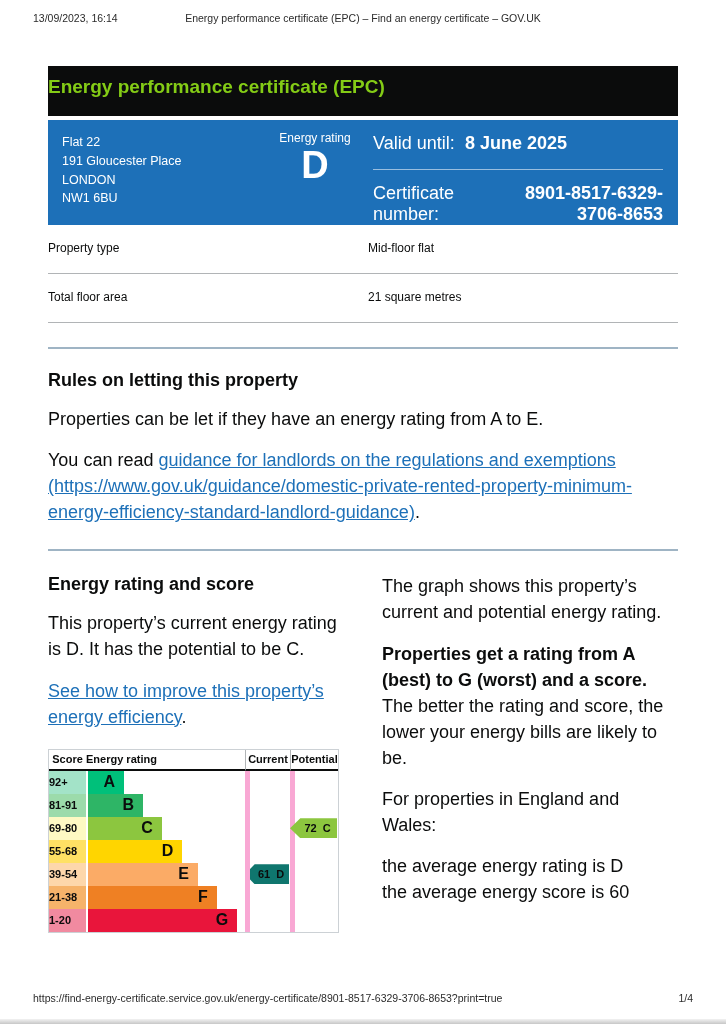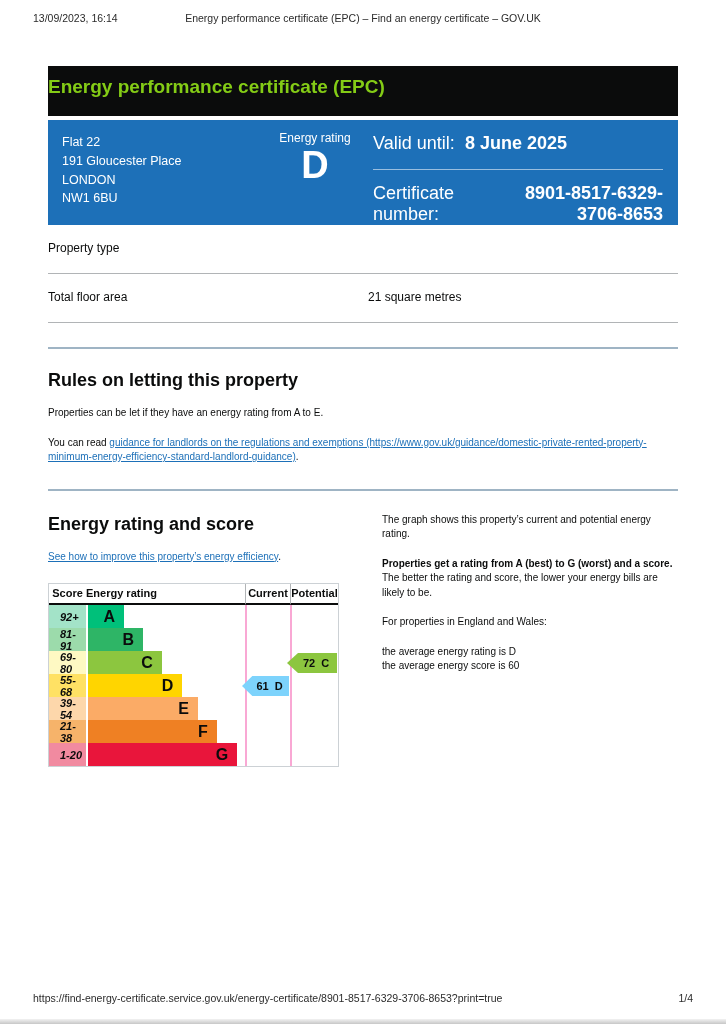--- a/index.html
+++ b/index.html
@@ -36,40 +36,40 @@
   .valid-label { width:92px; flex:none; }
   .bold { font-weight:bold;text-align:right; }
   .panel-rule { border:none; border-top:1px solid rgba(255,255,255,.55); margin:15px 0 13px; }
 
   .prop-row { display:grid; grid-template-columns:320px 1fr; font-size:12px;
     padding:16px 0 18px; border-bottom:1px solid #b1b4b6; }
 
   .section-divider { border:none; border-top:2px solid #9fb4c4; margin:24px 0 0; }
 
   .section-heading { font-size:18px; font-weight:bold; margin:21px 0 0; }
-  p { font-size:10px; line-height:1.45; margin:15px 0 0; }
+  p { font-size:18px; line-height:1.45; margin:15px 0 0; }
   a { color:#1d70b8; text-decoration:underline; }
 
   .two-col { display:flex; gap:32px; margin-top:2px; }
   .col-left { width:302px; flex:none; }
   .col-right { flex:1; padding-top:20px; }
 
   
   .chart { width:291px; margin-top:19px; border:1px solid #ccd1d5; font-size:11px; }
   .chart-row { display:grid; grid-template-columns:37px 1fr 45px 48px; }
   .chart-header .hcell { font-weight:bold; padding:3px 0 4px; border-bottom:2px solid #0b0c0c; }
   .h-score { text-align:center; }
   .h-rating { padding-left:5px; }
   .h-cur, .h-pot { text-align:center; border-left:1px solid #b1b4b6; }
   .band-row { height:23px; }
-  .score-cell { display:flex; align-items:center; padding-left:11px; font-weight:bold;font-style:italic; }
+  .score-cell { display:flex; align-items:center; padding-left:0; font-weight:bold; }
   .bar-cell { padding-left:2px; }
   .bar { height:100%; display:flex; align-items:center; justify-content:flex-end;
     padding-right:9px; font-size:16px; font-weight:bold; }
-  .cur-cell, .pot-cell { position:relative; border-left:2px solid #f9a8d4; }
+  .cur-cell, .pot-cell { position:relative; border-left:5px solid #f9a8d4; }
   .arrow { position:absolute; left:-5px; right:1px; top:50%; transform:translateY(-50%);
     height:20px; clip-path:polygon(0 50%, 22% 0, 100% 0, 100% 100%, 22% 100%);
     display:flex; align-items:center; justify-content:center; gap:6px;
     font-weight:bold; font-size:11px; padding-left:8px; }
 </style>
 </head>
 <body>
 
 <div class="meta-header">
   <span class="meta-date">13/09/2023, 16:14</span>
@@ -101,37 +101,39 @@
       <hr class="panel-rule">
       <div class="valid-row">
         <span>Certificate number:</span>
         <span class="bold">8901-8517-6329-3706-8653</span>
       </div>
     </div>
   </div>
 
   <div class="prop-row">
     <span>Property type</span>
+    <span>Mid-floor flat</span>
   </div>
   <div class="prop-row">
     <span>Total floor area</span>
     <span>21 square metres</span>
   </div>
 
   <hr class="section-divider">
 
   <h2 class="section-heading">Rules on letting this property</h2>
   <p>Properties can be let if they have an energy rating from A to E.</p>
   <p><span>You can read </span><a href="#">guidance for landlords on the regulations and exemptions (https://www.gov.uk/guidance/domestic-private-rented-property-minimum-energy-efficiency-standard-landlord-guidance)</a><span>.</span></p>
 
   <hr class="section-divider">
 
   <div class="two-col">
     <div class="col-left">
       <h2 class="section-heading">Energy rating and score</h2>
+      <p>This property’s current energy rating is D. It has the potential to be C.</p>
       <p><a href="#">See how to improve this property’s energy efficiency</a><span>.</span></p>
 
       <div class="chart">
         <div class="chart-row chart-header">
           <div class="hcell h-score">Score</div>
           <div class="hcell h-rating">Energy rating</div>
           <div class="hcell h-cur">Current</div>
           <div class="hcell h-pot">Potential</div>
         </div>
         <div id="chart-bands">
@@ -163,21 +165,21 @@
                   <span>C</span>
                 </div>
               </div>
             </div>
             <div class="chart-row band-row">
               <div class="score-cell" style="background: rgb(255, 225, 100);">55-68</div>
               <div class="bar-cell">
                 <div class="bar" style="background: rgb(255, 213, 0); width: 60%;">D</div>
               </div>
               <div class="cur-cell">
-                <div class="arrow" style="background: #7dd3fc;">
+                <div class="arrow" style="background: #0f766e; margin-top: 23px;">
                   <span>61</span>
                   <span>D</span>
                 </div>
               </div>
               <div class="pot-cell"></div>
             </div>
             <div class="chart-row band-row">
               <div class="score-cell" style="background: rgb(253, 215, 171);">39-54</div>
               <div class="bar-cell">
                 <div class="bar" style="background: rgb(251, 171, 102); width: 70%;">E</div>

